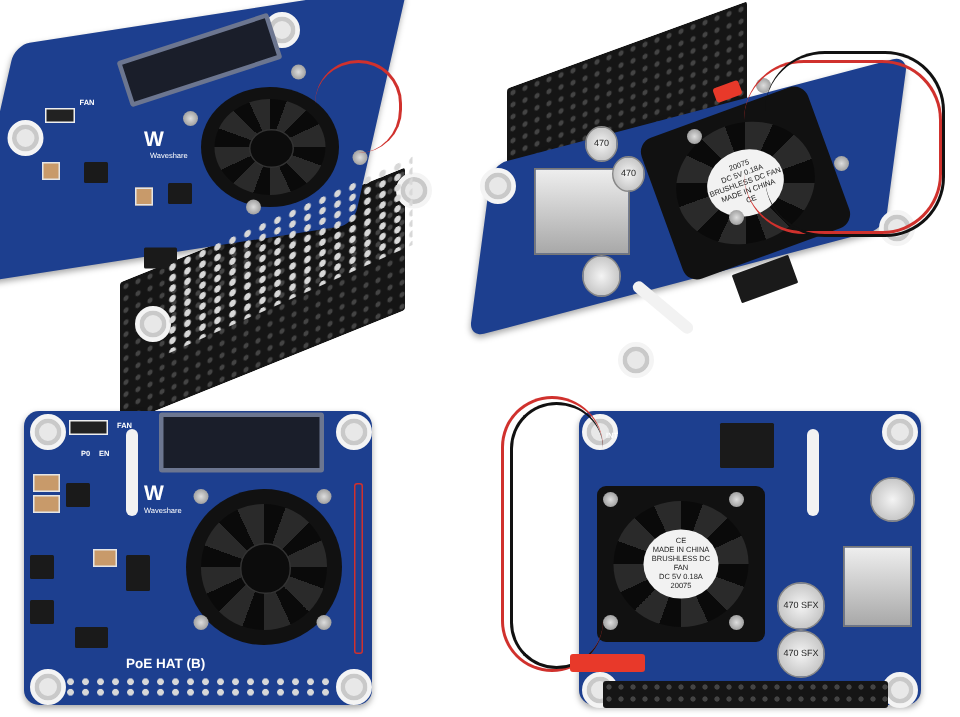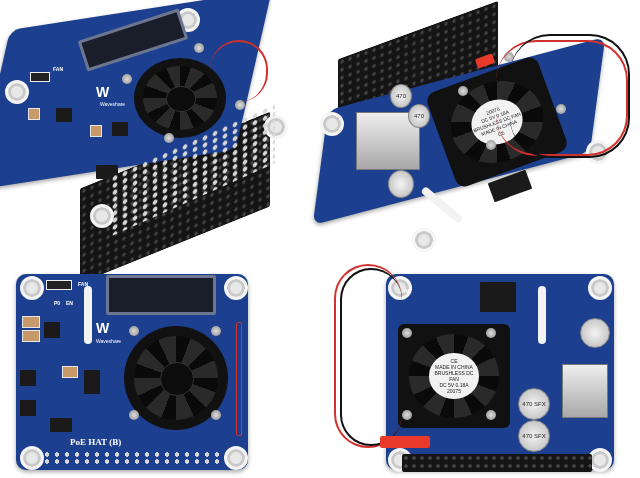--- a/index.html
+++ b/index.html
@@ -116,21 +116,21 @@
   <div class="screw" style="left:211px;top:150px;"></div>
   <div class="wire-red" style="left:236px;top:62px;width:4px;height:112px;border-radius:2px;border-width:1px;"></div>
   <div class="smd" style="left:22px;top:56px;width:16px;height:10px;"></div>
   <div class="smd" style="left:22px;top:70px;width:16px;height:10px;"></div>
   <div class="chip" style="left:44px;top:62px;width:16px;height:16px;"></div>
   <div class="chip" style="left:20px;top:110px;width:16px;height:16px;"></div>
   <div class="chip" style="left:20px;top:140px;width:16px;height:16px;"></div>
   <div class="chip" style="left:84px;top:110px;width:16px;height:24px;"></div>
   <div class="chip" style="left:50px;top:158px;width:22px;height:14px;"></div>
   <div class="smd" style="left:62px;top:106px;width:14px;height:10px;"></div>
-  <div class="label" style="left:70px;top:177px;font-size:9px;font-family:Liberation Serif, serif;">PoE HAT (B)</div>
+  <div class="label" style="left:84px;top:177px;font-size:9px;">PoE HAT (B)</div>
   <div class="pin-row" style="left:42px;top:191px;width:180px;"></div>
 </div>
 
 <div class="panel" style="left:320px;top:260px;width:320px;height:218px;">
   <div class="pcb" style="left:66px;top:14px;width:228px;height:196px;"></div>
   <div class="hole" style="left:68px;top:16px;"></div>
   <div class="hole" style="left:268px;top:16px;"></div>
   <div class="hole" style="left:68px;top:188px;"></div>
   <div class="hole" style="left:268px;top:188px;"></div>
   <div class="silk" style="left:84px;top:28px;">INT</div>

